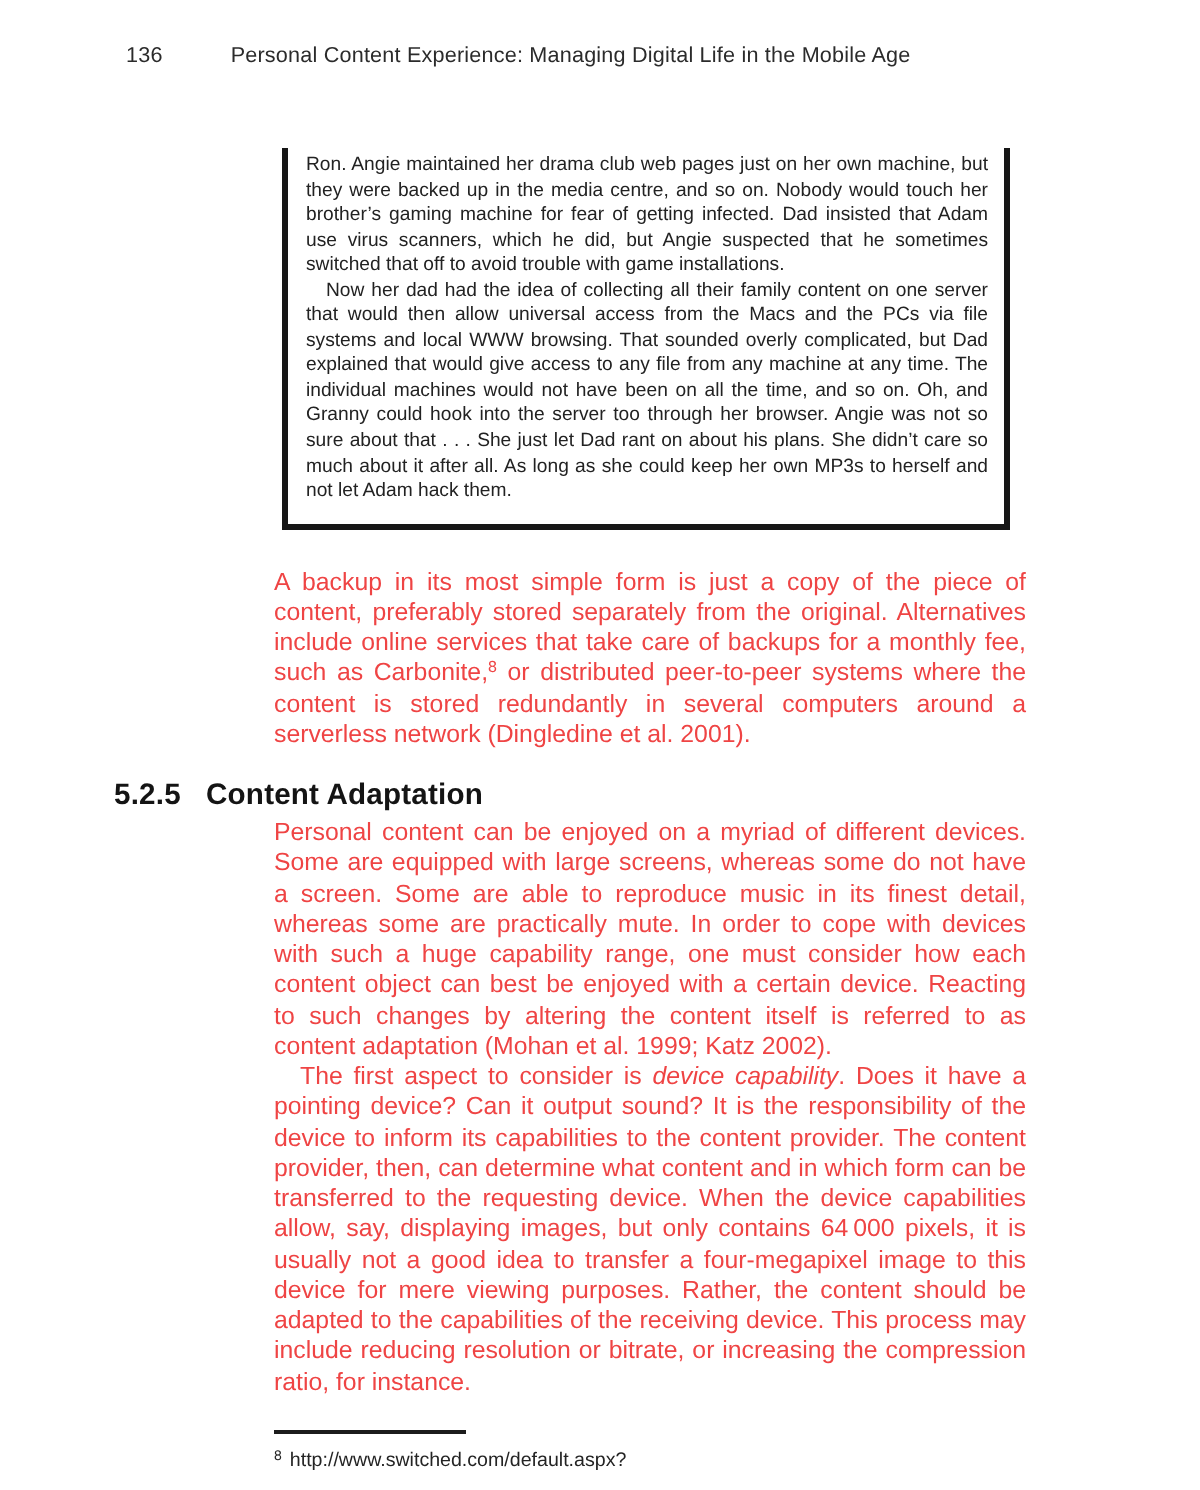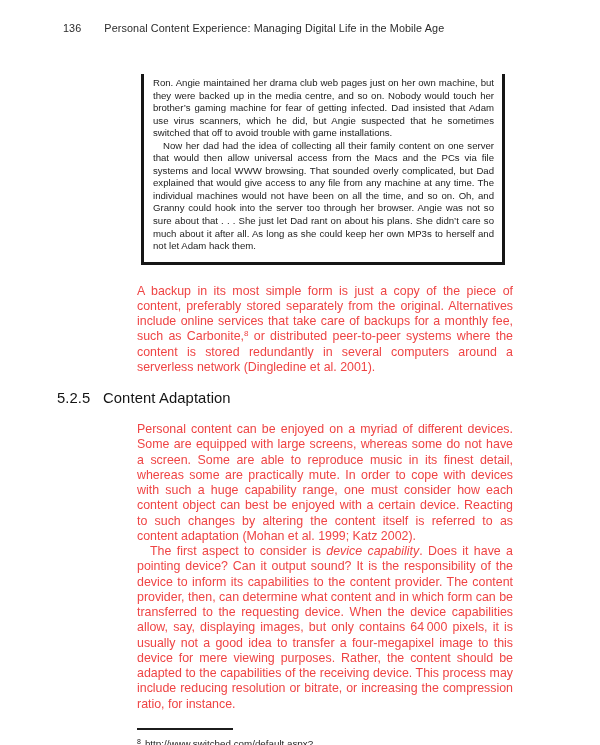--- a/index.html
+++ b/index.html
@@ -8,21 +8,21 @@
     background:#ffffff;
     font-family:"Liberation Sans","DejaVu Sans",sans-serif;
     color:#1d1d1d;
     -webkit-font-smoothing:antialiased;
   }
   .page{position:relative;width:600px;height:745px;overflow:hidden;background:#fff;}
 
   
   .running-head{
     position:absolute;top:22px;left:63px;right:40px;
-    display:flex;gap:23px;align-items:flex-start;
+    display:flex;gap:34px;align-items:flex-start;
     font-size:10.8px;color:#2b2b2b;letter-spacing:0.1px;
   }
   .pagenum{min-width:18px;}
 
   
   .content{position:absolute;top:50px;left:137px;width:376px;}
 
   
   .story-box{
     box-sizing:border-box;
@@ -36,22 +36,22 @@
   .boxp.indent{text-indent:10px;}
 
   .body{
     margin:0;font-size:12.4px;line-height:15.25px;
     text-align:justify;color:#ef4444;
   }
   .body.first{margin-top:19px;}
   .body.indent{text-indent:13px;}
 
   .section-heading{
-    margin:15px 0 16px -80px;
-    font-size:14.8px;font-weight:normal;color:#141414;
+    margin:15px 0 3px -80px;
+    font-size:14.8px;font-weight:bold;color:#141414;
     letter-spacing:0.1px;
   }
   .secnum{display:inline-block;width:46px;}
 
   sup.fnref{font-size:8px;line-height:0;vertical-align:4px;}
   em.ital{}
 
   .footnote-area{margin-top:16px;}
   .footnote-rule{width:96px;height:2px;background:#1c1c1c;}
   .footnote{margin:6px 0 0 0;font-size:9.8px;line-height:12px;color:#242424;}

